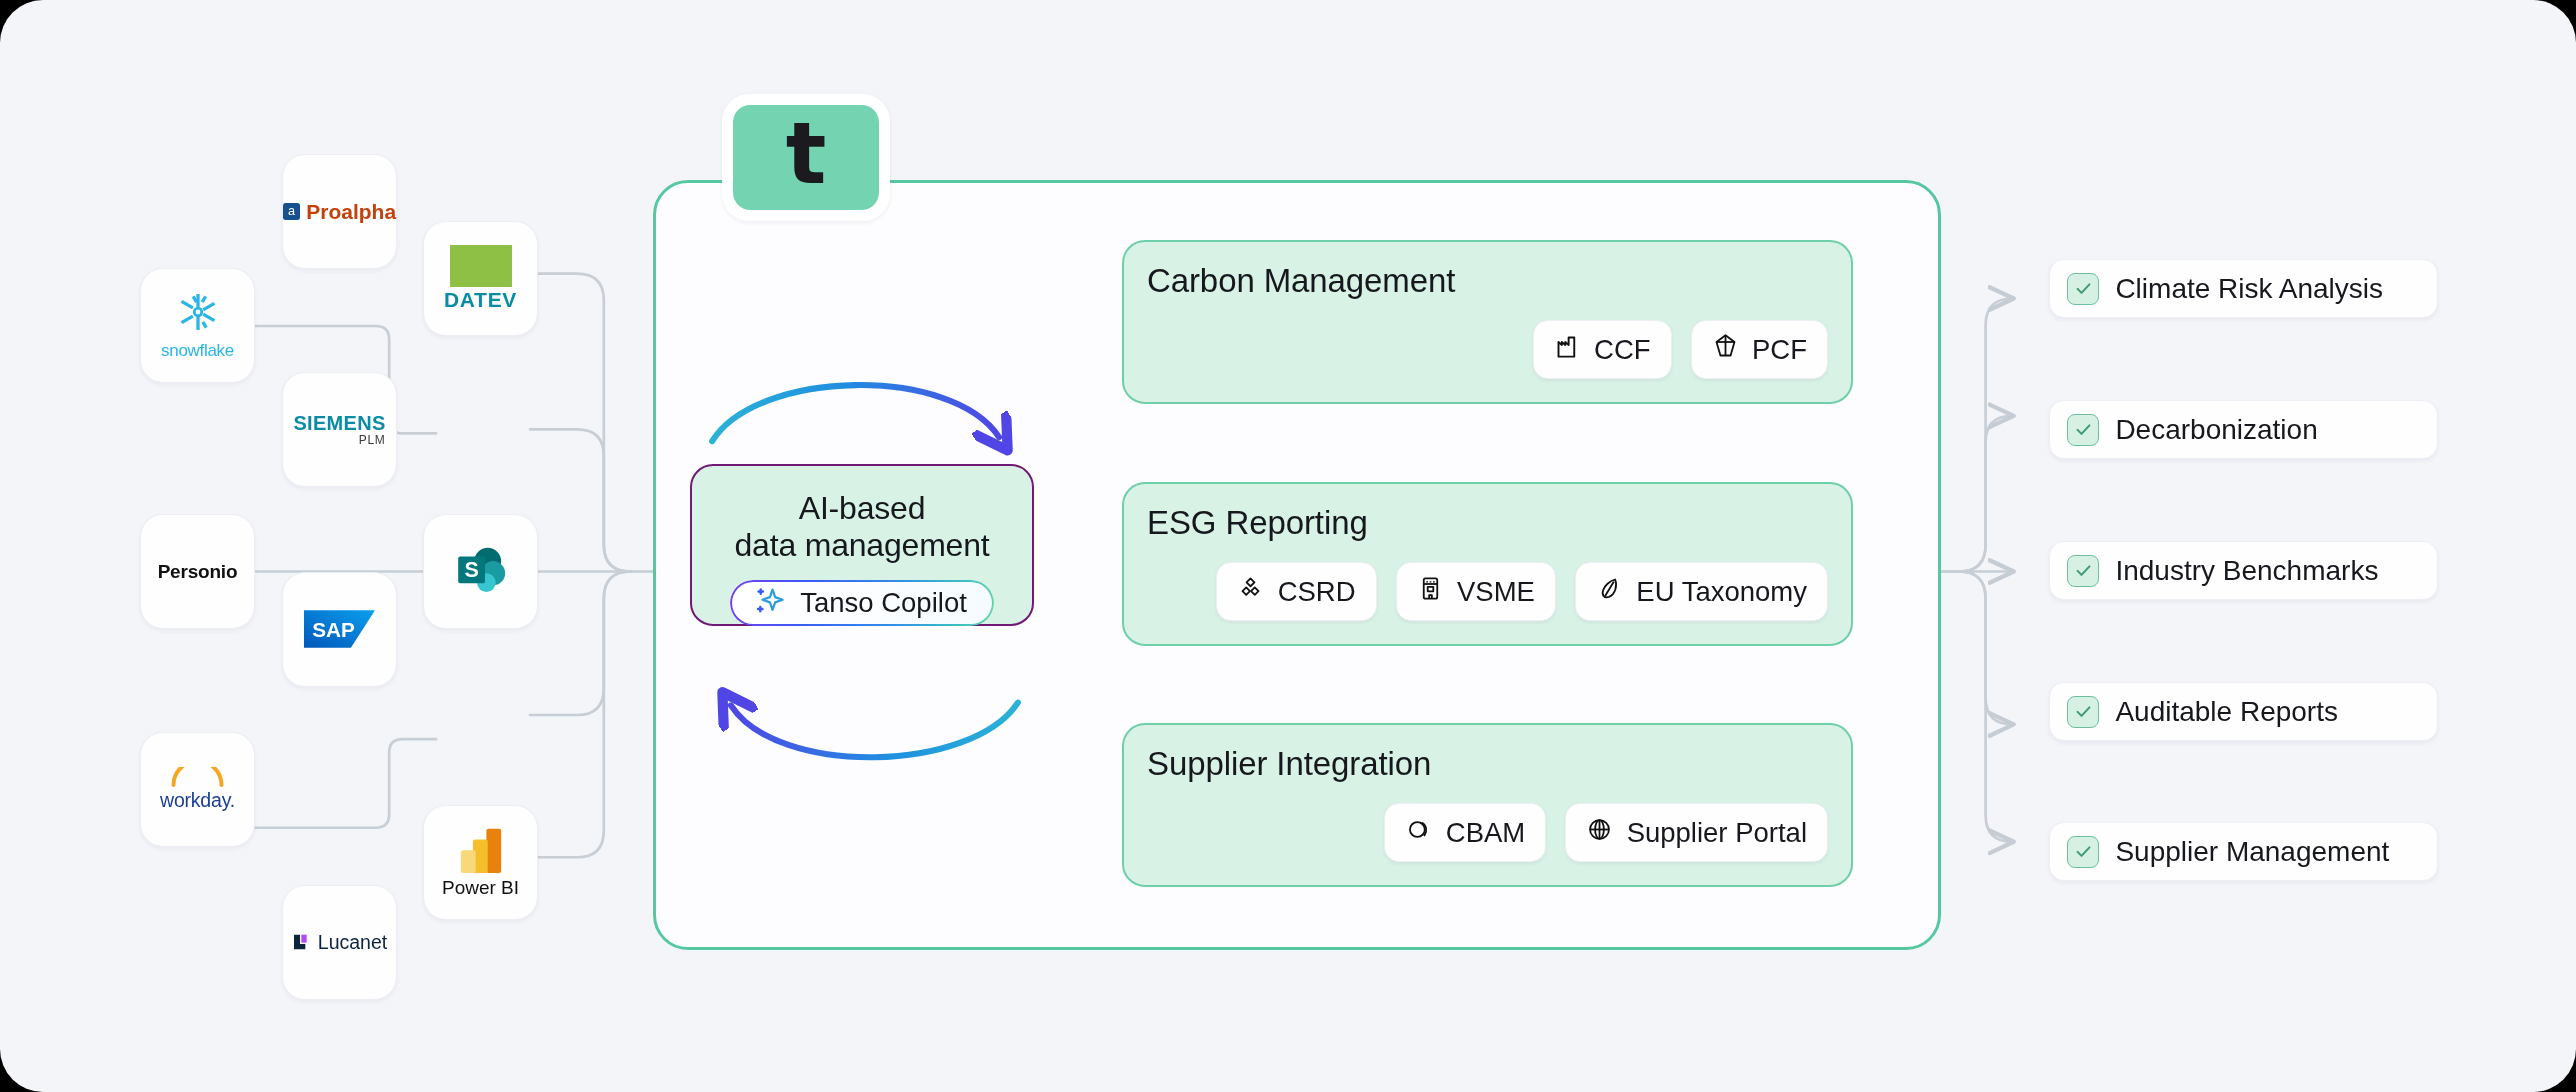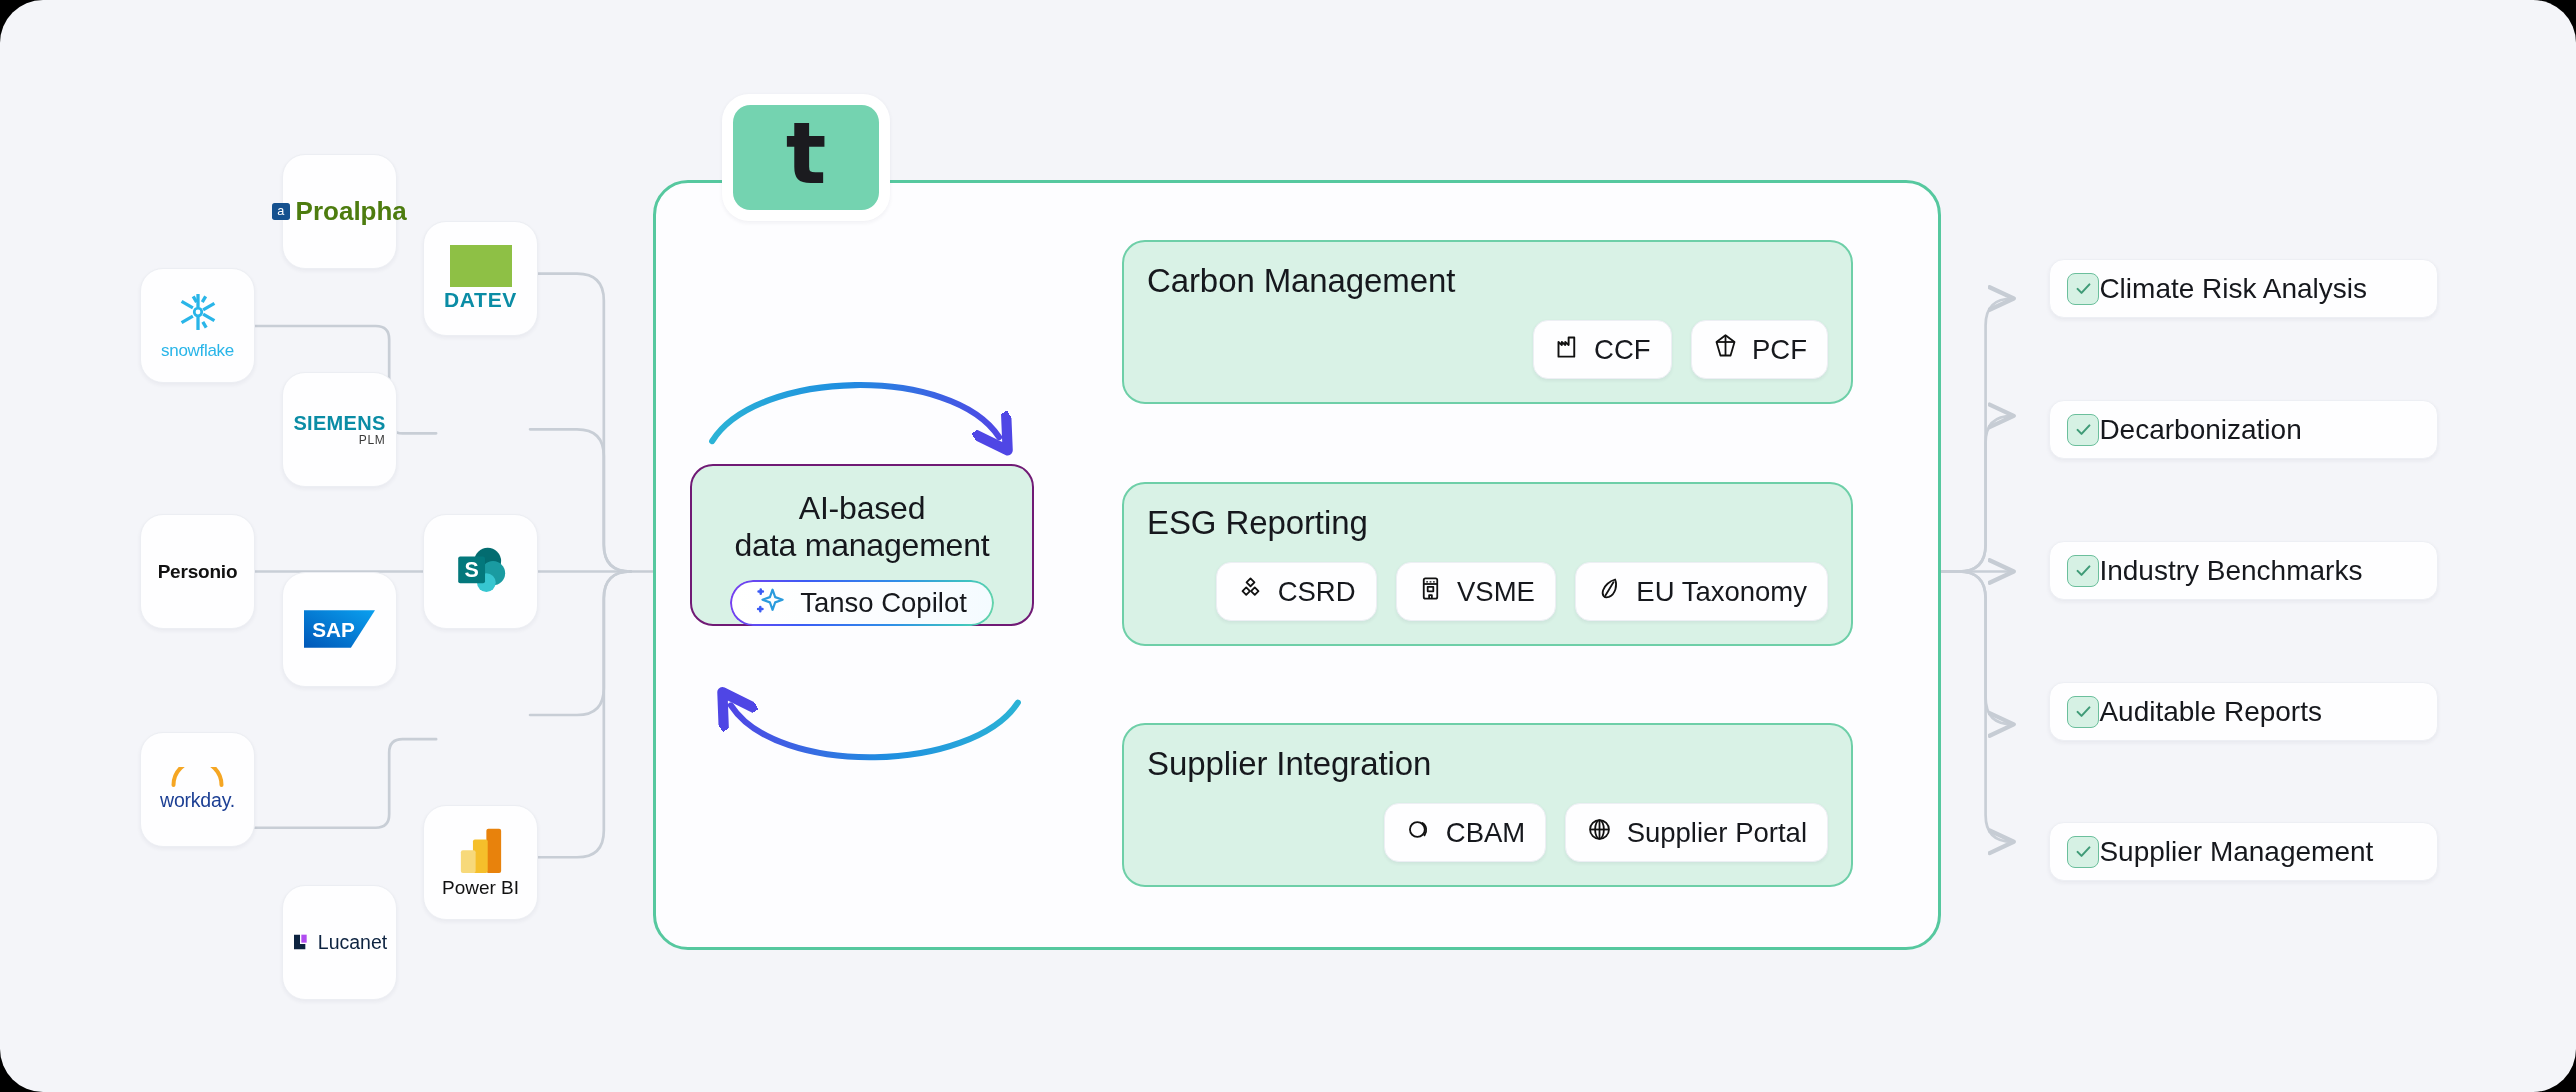--- a/index.html
+++ b/index.html
@@ -94,21 +94,21 @@
     box-shadow:0 1.3px 3.4px rgba(30,40,70,.06);
     white-space:nowrap;
   }
   .chip svg{ flex:0 0 auto; }
 
   
   .out-item{
     position:absolute; left:2049px; width:389px; height:59px;
     background:#fefeff; border:1.3px solid #edeff4; border-radius:14.8px;
     box-shadow:0 2px 4px rgba(30,40,70,.06);
-    display:flex; align-items:center; padding-left:17.4px;
+    display:flex; align-items:center; gap:16px; padding-left:17.4px;
     font-size:28px; color:#16181d; z-index:6; white-space:nowrap;
   }
   .chk{
     width:32px;height:32px;flex:0 0 auto;border-radius:8px;
     background:#d6f1e4;border:1.3px solid #6bbf9c;
     display:flex;align-items:center;justify-content:center;
   }
 
   svg.wires{ position:absolute; left:0; top:0; width:2576px; height:1092px; z-index:2; pointer-events:none;}
   svg.wires-top{ z-index:9; }
@@ -356,21 +356,21 @@
             <path d="M10.15 20.1l1.55.9-1.85 3.2-1.55-.9z" opacity="0"></path>
         </svg>
       </span>
       <span class="logo-txt" style="font-size:17px;color:#29b5e8;font-weight:400;letter-spacing:-0.3px;">snowflake</span>
     </div>
   </div>
 
   <div class="src-card" style="left:282px; top:154px; width:115px; height:115px;">
     <div style="display:flex;align-items:center;gap:6px;">
       <span style="width:17.4px;height:17.4px;background:#15518f;border-radius:2.7px;display:flex;align-items:center;justify-content:center;color:#fff;font-size:12.7px;line-height:1;">a</span>
-      <span class="logo-txt" style="font-size:26px;color:#4d7c0f;text-align:center;">Proalpha</span>
+      <span class="logo-txt" style="font-size:21px;color:#c2410c;text-align:center;">Proalpha</span>
     </div>
   </div>
 
   <div class="src-card" style="left:423px; top:221px; width:115px; height:115px;">
     <div style="display:flex;flex-direction:column;align-items:center;">
       <span style="width:62px;height:42px;background:#8ec045;display:block;"></span>
       <span class="logo-txt" style="font-size:21px;color:#0a8ca5;letter-spacing:0.7px;margin-top:1.3px;">DATEV</span>
     </div>
   </div>
 

